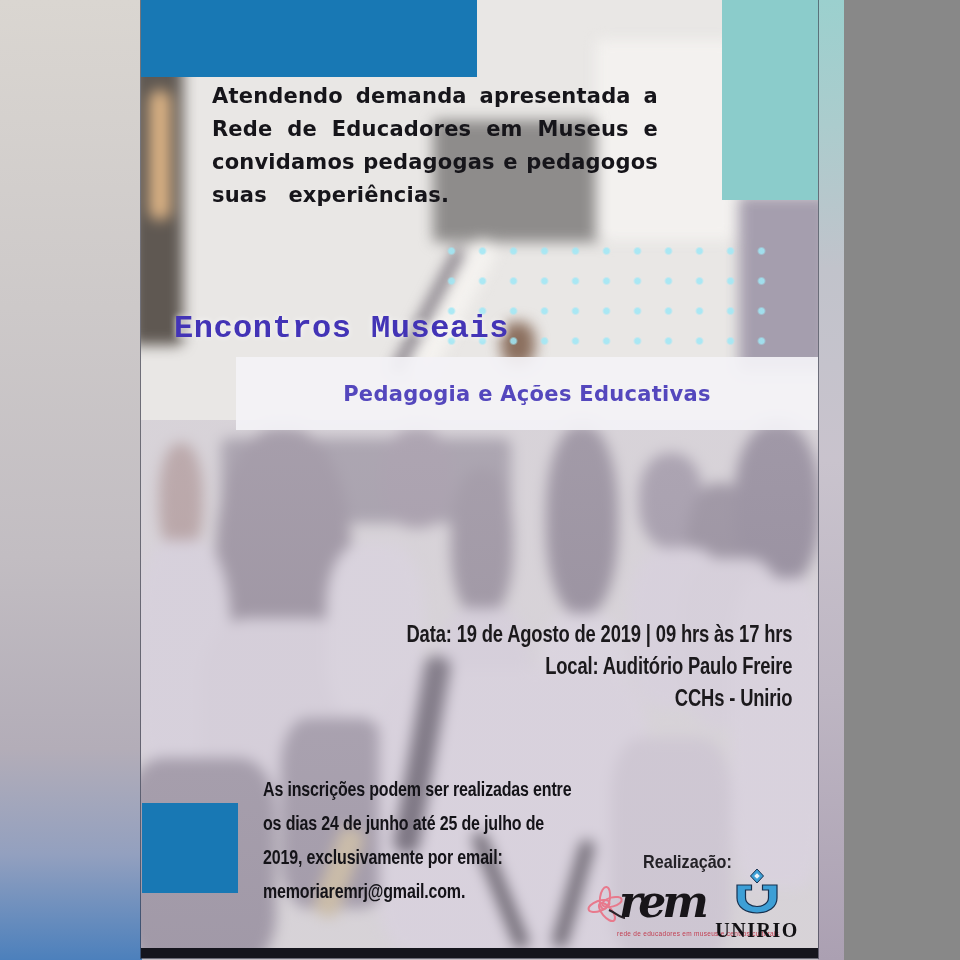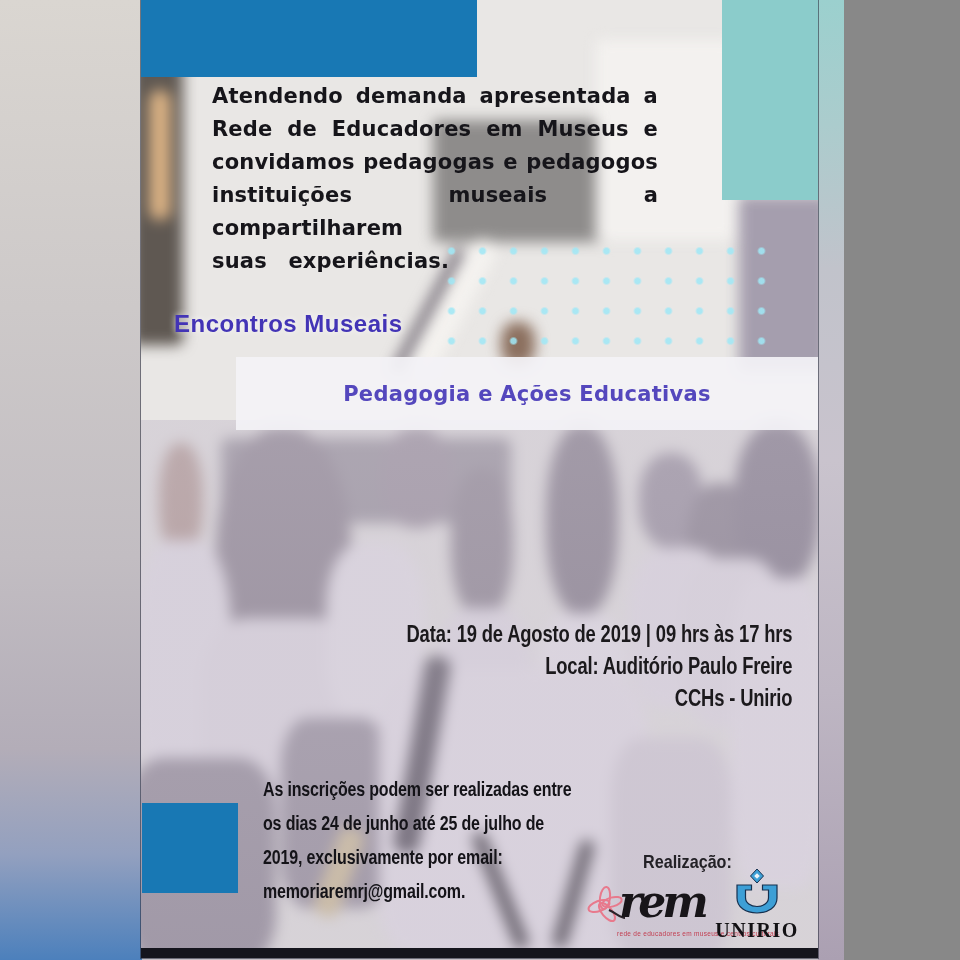--- a/index.html
+++ b/index.html
@@ -43,21 +43,21 @@
   
   .intro {
     position:absolute; left:71px; top:80px; width:446px;
     font-family:"DejaVu Sans", sans-serif; font-weight:600;
     font-size:21px; line-height:33px; color:#16151a; letter-spacing:.2px;
   }
   .intro .jline { text-align:justify; text-align-last:justify; }
   .intro .lastline { word-spacing:14px; }
   .title {
     position:absolute; left:33px; top:310px;
-    font-family:Liberation Sans, sans-serif; font-weight:bold; font-size:24px;
+    font-family:Liberation Mono, monospace; font-weight:bold; font-size:32px;
     letter-spacing:.5px; text-shadow:0 0 6px rgba(255,255,255,.75);
   }
   .band {
     position:absolute; left:95px; top:357px; width:582px; height:73px;
     background:rgba(243,242,246,.93); display:flex; align-items:center; justify-content:center;
   }
   .subtitle {
     font-family:"DejaVu Sans", sans-serif; font-weight:bold; font-size:21px; letter-spacing:.3px;
   }
   .event-details {
@@ -142,21 +142,20 @@
     </div>
 
     <div class="bar-top-left" style="background: rgb(24, 120, 180);"></div>
     <div class="rect-top-right" style="background: rgb(139, 204, 203);"></div>
     <div class="rect-bottom-left" style="background: rgb(24, 120, 180);"></div>
 
     <div class="intro">
       <div class="jline">Atendendo demanda apresentada a</div>
       <div class="jline">Rede de Educadores em Museus e</div>
       <div class="jline">convidamos pedagogas e pedagogos</div>
-      <div class="jline">instituições museais a compartilharem</div>
       <div class="lastline">suas experiências.</div>
     </div>
 
     <div class="title" style="color: rgb(67, 52, 182);">Encontros Museais</div>
     <div class="band">
       <div class="subtitle" style="color: rgb(84, 71, 189);">Pedagogia e Ações Educativas</div>
     </div>
 
     <div class="event-details">
       <div>Data: 19 de Agosto de 2019 | 09 hrs às 17 hrs</div>

